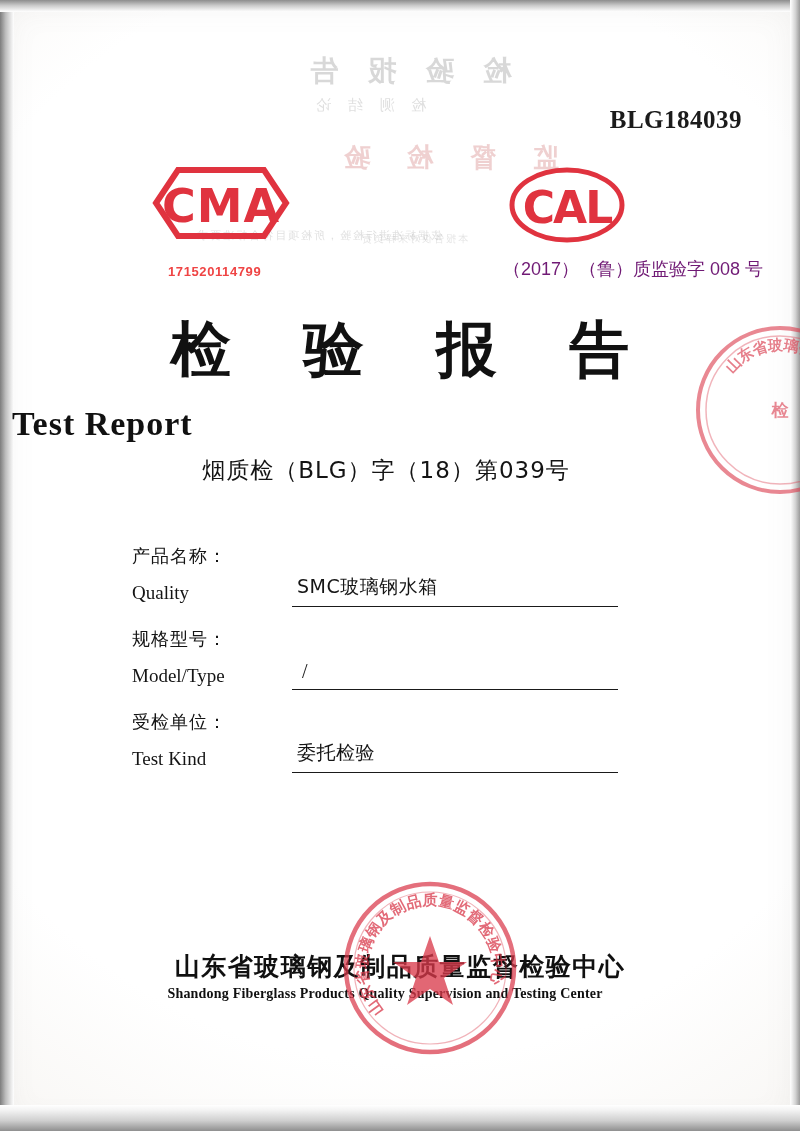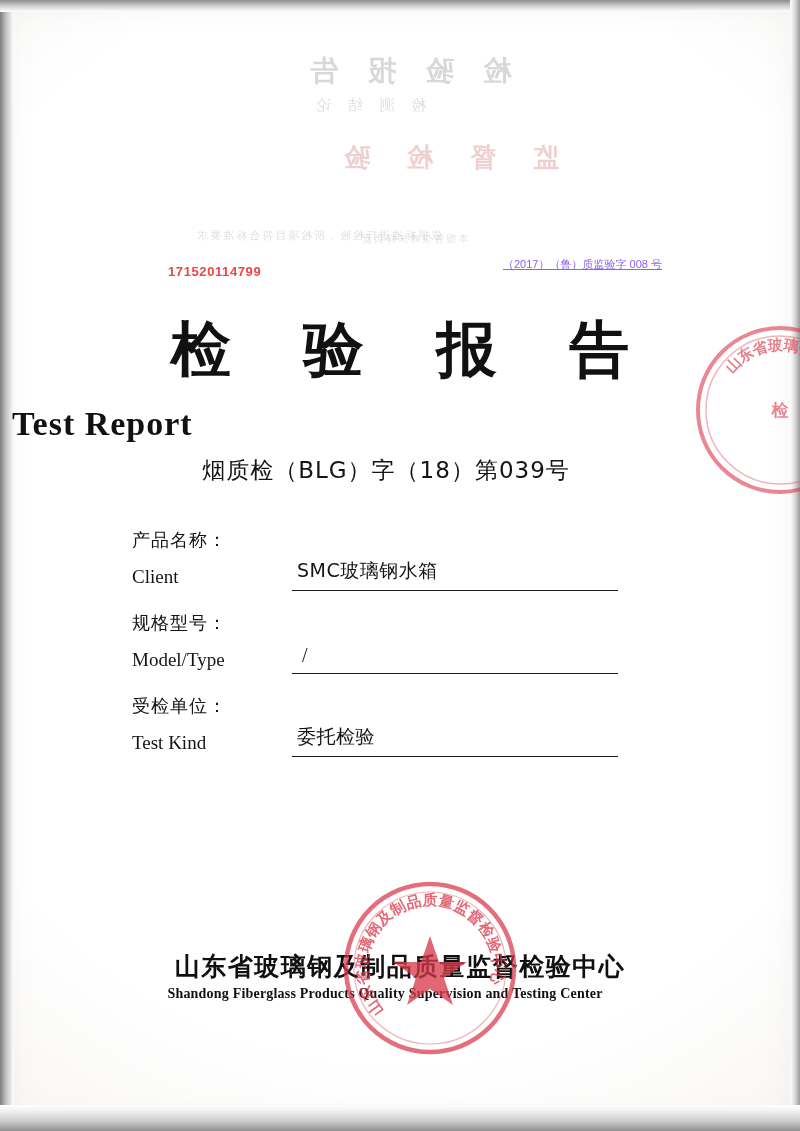--- a/index.html
+++ b/index.html
@@ -111,24 +111,23 @@
     position: absolute;
     left: 508px;
     top: 166px;
     width: 118px;
     height: 78px;
   }
   .cal-code {
     position: absolute;
     left: 503px;
     top: 257px;
-    font-size: 11px;
+    font-size: 18px;
     font-family: "Liberation Sans", sans-serif;
-    color: #8b5cf6;
-    text-decoration: underline;
+    color: #701a75;
   }
 
   .main-title {
     position: absolute;
     left: 0;
     top: 310px;
     width: 800px;
     text-align: center;
     font-family: "DejaVu Sans", sans-serif;
     font-weight: bold;
@@ -157,21 +156,21 @@
     font-family: "DejaVu Sans", sans-serif;
     font-size: 23px;
     letter-spacing: 1px;
     color: #141414;
   }
 
   
   .fields {
     position: absolute;
     left: 132px;
-    top: 528px;
+    top: 544px;
     width: 540px;
   }
   .field {
     position: relative;
     height: 83px;
   }
   .field .label-cn {
     position: absolute;
     left: 0;
     top: 0;
@@ -267,34 +266,47 @@
   <div class="edge-top"></div>
   <div class="edge-right"></div>
   <div class="edge-bottom"></div>
 
   <div class="ghost ghost-title">检 验 报 告</div>
   <div class="ghost ghost-sub">检 测 结 论</div>
   <div class="ghost ghost-red">监 督 检 验</div>
   <div class="ghost ghost-line">依据标准进行检验，所检项目符合标准要求</div>
   <div class="ghost ghost-line2">本报告仅对来样负责</div>
 
-
+  <div class="report-no">BLG184039</div>
+
+  <div class="cma">
+    <svg width="146" height="78" viewBox="0 0 146 78">
+      <path d="M8 39 L30 6 L116 6 L138 39 L116 72 L30 72 Z" fill="none" stroke="#e0333f" stroke-width="6"></path>
+      <text x="73" y="58" text-anchor="middle" font-family="DejaVu Sans, sans-serif" font-size="46" font-weight="bold" fill="#e0333f" letter-spacing="1">CMA</text>
+    </svg>
+  </div>
   <div class="cma-code">171520114799</div>
 
+  <div class="cal">
+    <svg width="118" height="78" viewBox="0 0 118 78">
+      <ellipse cx="59" cy="39" rx="55" ry="35" fill="none" stroke="#e0333f" stroke-width="5"></ellipse>
+      <text x="59" y="57" text-anchor="middle" font-family="DejaVu Sans, sans-serif" font-size="44" font-weight="bold" fill="#e0333f" letter-spacing="-2">CAL</text>
+    </svg>
+  </div>
   <div class="cal-code">（2017）（鲁）质监验字 008 号</div>
 
   <div class="main-title">检 验 报 告</div>
   <div class="sub-title">Test Report</div>
   <div class="doc-no">烟质检（BLG）字（18）第039号</div>
 
   <div class="fields">
 
     <div class="field">
       <div class="label-cn">产品名称：</div>
-      <div class="label-en">Client</div>
+      <div class="label-en">Quality</div>
       <div class="value">SMC玻璃钢水箱</div>
       <div class="value-line"></div>
     </div>
 
     <div class="field">
       <div class="label-cn">规格型号：</div>
       <div class="label-en">Model/Type</div>
       <div class="value slash">/</div>
       <div class="value-line"></div>
     </div>

